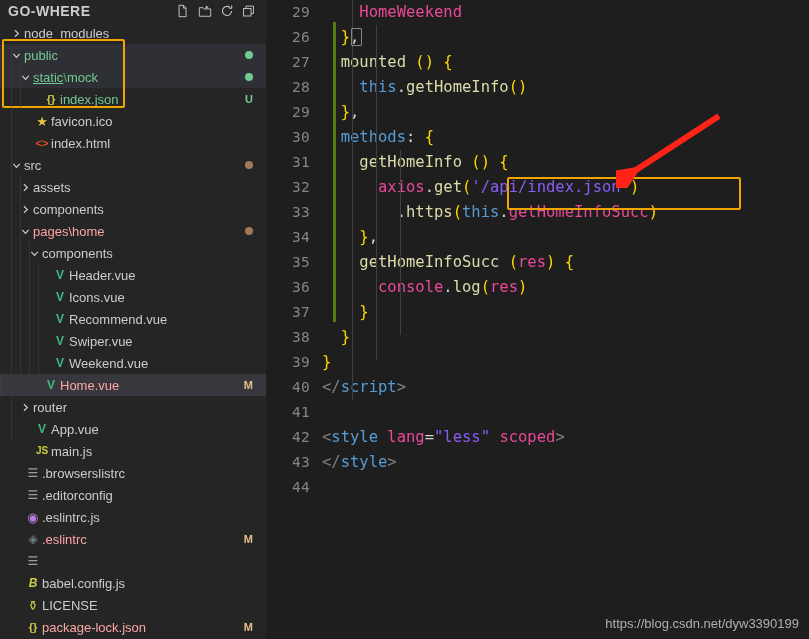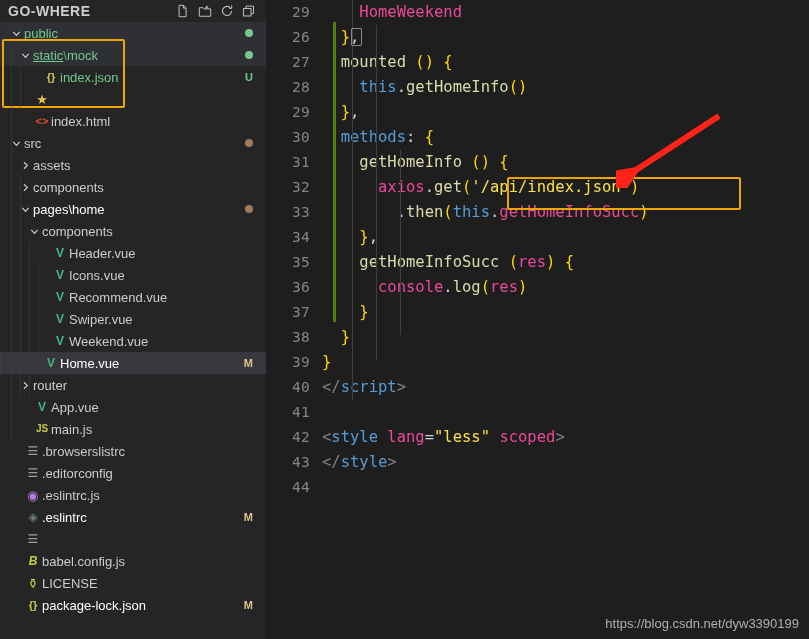--- a/index.html
+++ b/index.html
@@ -61,21 +61,21 @@
   }
   .indent { flex: 0 0 auto; }
 
   
   .guide {
     position:absolute; width:1px; background:#404040; opacity:.55;
   }
 
   
   .c-green  { color: #73c991; }
-  .c-amber  { color: #ffffff; }
+  .c-amber  { color: #fca5a5; }
   .c-white  { color: #cccccc; }
   .dot { width:8px; height:8px; border-radius:50%; display:inline-block; }
   .dot.green { background:#73c991; }
   .dot.amber { background:#a1795a; }
   .badge.u { color:#73c991; }
   .badge.m { color:#e2c08d; }
 
   .vue-icon { color:#41b883; font-weight:bold; font-size:12px; }
   .json-icon { color:#cbcb41; font-weight:bold; font-size:11px; }
   .star-icon { color:#e8c547; font-size:13px; }
@@ -100,21 +100,21 @@
   .lno {
     width: 56px; flex:0 0 56px; text-align: right; padding-right: 12px;
     color:#858585; font-size:14.5px; letter-spacing:.3px;
   }
   .ctext { flex:1 1 auto; white-space: pre; color:#d4d4d4; }
 
   
   .t-blue   { color:#569cd6; }
   .t-lblue  { color:#ec4899; }
   .t-yellow { color:#dcdcaa; }
-  .t-orange { color:#fde047; }
+  .t-orange { color:#8b5cf6; }
   .t-plain  { color:#d4d4d4; }
   .t-gold   { color:#ffd700; }
   .t-tag    { color:#808080; }
 
   #gitgutter {
     position:absolute; left:67px; width:3px; background:#587c0c;
   }
   .indentguide {
     position:absolute; width:1px; background:#404040;
   }
@@ -164,20 +164,30 @@
       </div>
       <div class="sb-action" title="Collapse All">
         <svg width="14" height="14" viewBox="0 0 16 16" fill="none" stroke="#c5c5c5" stroke-width="1.1">
           <rect x="1.8" y="5.2" width="8.5" height="8.5"></rect>
             <path d="M4.6 5.2V2.4h8.5v8.5h-2.8"></path>
         </svg>
       </div>
     </div>
 
     <div id="tree">
+        <div class="row">
+          <span class="indent" style="width: 8px;"></span>
+          <span class="twisty">
+            <svg width="11" height="11" viewBox="0 0 12 12" fill="none" stroke="#cccccc" stroke-width="1.3">
+              <path d="M4.3 2.5 L8 6 L4.3 9.5"></path>
+            </svg>
+          </span>
+          <span class="ficon" style="width: 0px; flex-basis: 0px;"></span>
+          <span class="label c-white">node_modules</span>
+        </div>
         <div class="row sel-bg">
           <span class="indent" style="width: 8px;"></span>
           <span class="twisty">
             <svg width="11" height="11" viewBox="0 0 12 12" fill="none" stroke="#cccccc" stroke-width="1.3">
               <path d="M2.5 4.3 L6 8 L9.5 4.3"></path>
             </svg>
           </span>
           <span class="ficon" style="width: 0px; flex-basis: 0px;"></span>
           <span class="label c-green">public</span>
           <span class="badge"><span class="dot green"></span></span>
@@ -201,20 +211,21 @@
           </span>
           <span class="label c-green">index.json</span>
           <span class="badge u">U</span>
         </div>
         <div class="row">
           <span class="indent" style="width: 17px;"></span>
           <span class="twisty"></span>
           <span class="ficon">
             <span class="star-icon">★</span>
           </span>
+          <span class="label c-white">favicon.ico</span>
         </div>
         <div class="row">
           <span class="indent" style="width: 17px;"></span>
           <span class="twisty"></span>
           <span class="ficon">
             <span class="html-icon">&lt;&gt;</span>
           </span>
           <span class="label c-white">index.html</span>
         </div>
         <div class="row">
@@ -449,21 +460,21 @@
         <div class="cline">
           <div class="lno">31</div>
           <div class="ctext"><span class="t-plain">    </span><span class="t-yellow">getHomeInfo</span><span class="t-plain"> </span><span class="t-gold">()</span><span class="t-plain"> </span><span class="t-gold">{</span></div>
         </div>
         <div class="cline">
           <div class="lno">32</div>
           <div class="ctext"><span class="t-plain">      </span><span class="t-lblue">axios</span><span class="t-plain">.</span><span class="t-yellow">get</span><span class="t-gold">(</span><span class="t-orange">'/api/index.json'</span><span class="t-gold">)</span></div>
         </div>
         <div class="cline">
           <div class="lno">33</div>
-          <div class="ctext"><span class="t-plain">        </span><span class="t-plain">.</span><span class="t-yellow">then</span><span class="t-gold">(</span><span class="t-blue">this</span><span class="t-plain">.</span><span class="t-lblue">getHomeInfoSucc</span><span class="t-gold">)</span></div>
+          <div class="ctext"><span class="t-plain">        </span><span class="t-plain">.</span><span class="t-yellow">https</span><span class="t-gold">(</span><span class="t-blue">this</span><span class="t-plain">.</span><span class="t-lblue">getHomeInfoSucc</span><span class="t-gold">)</span></div>
         </div>
         <div class="cline">
           <div class="lno">34</div>
           <div class="ctext"><span class="t-plain">    </span><span class="t-gold">}</span><span class="t-plain">,</span></div>
         </div>
         <div class="cline">
           <div class="lno">35</div>
           <div class="ctext"><span class="t-plain">    </span><span class="t-yellow">getHomeInfoSucc</span><span class="t-plain"> </span><span class="t-gold">(</span><span class="t-lblue">res</span><span class="t-gold">)</span><span class="t-plain"> </span><span class="t-gold">{</span></div>
         </div>
         <div class="cline">

